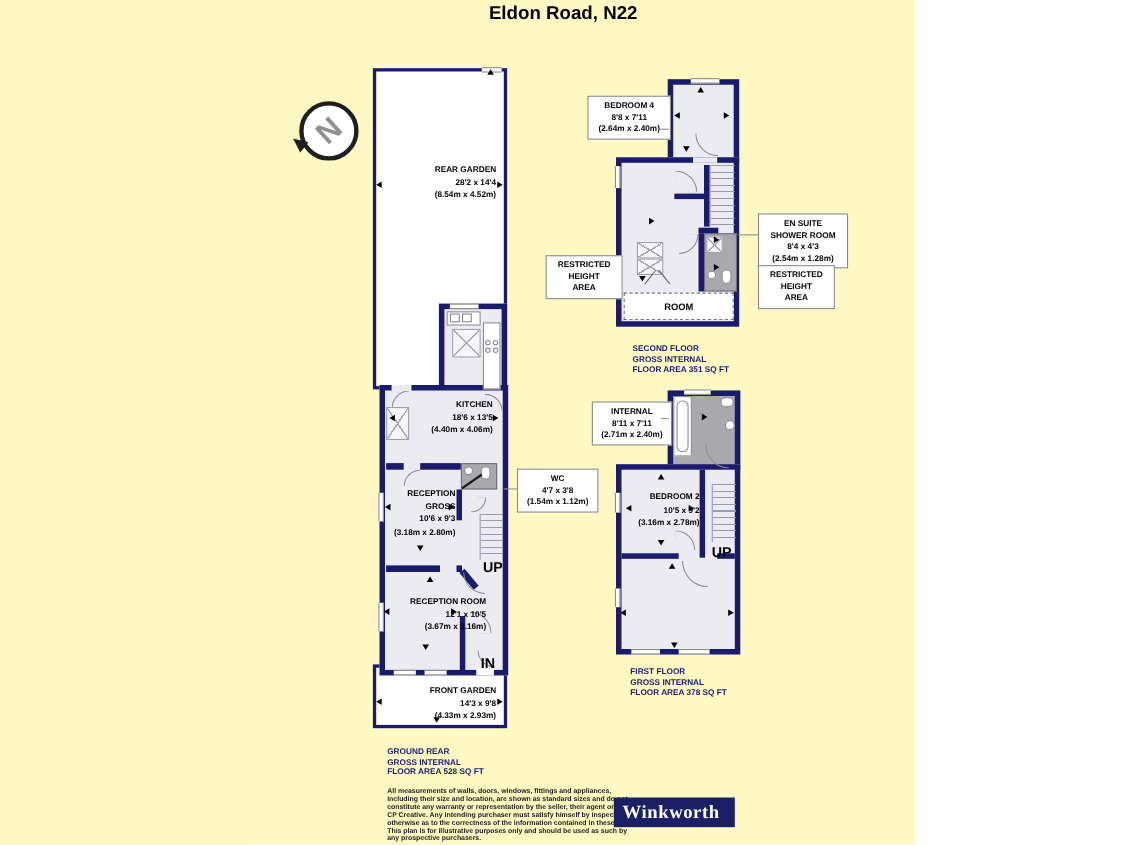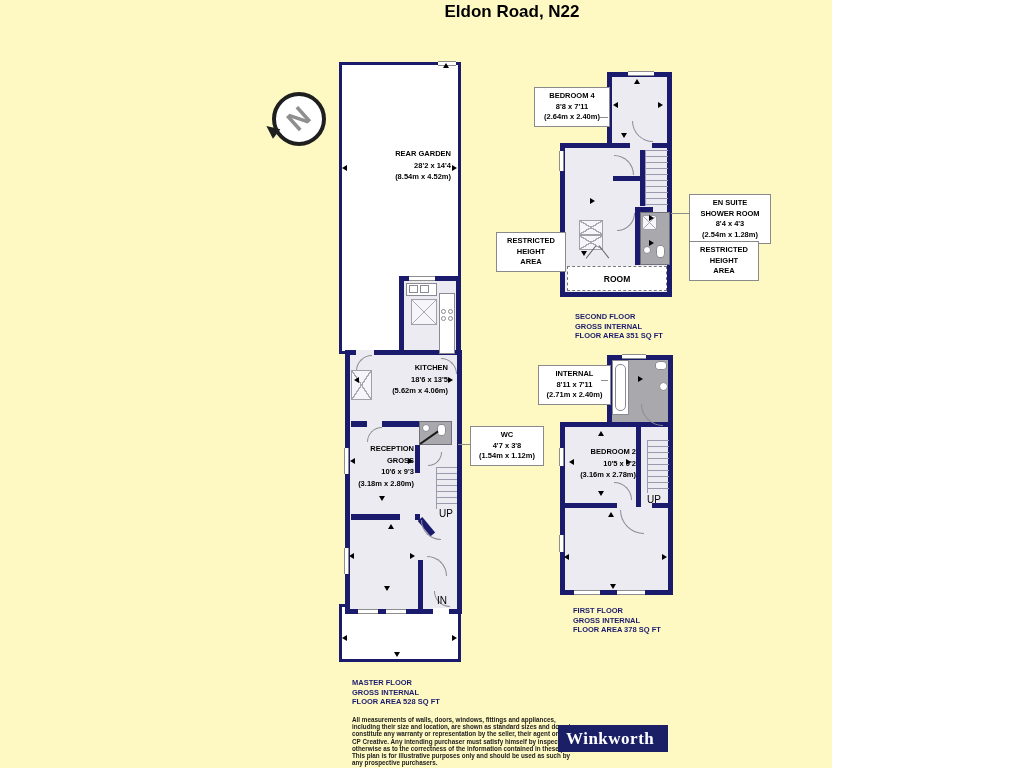--- a/index.html
+++ b/index.html
@@ -26,21 +26,21 @@
   .arc-tr{border-top:1px solid #8d8d96;border-right:1px solid #8d8d96;border-top-right-radius:100%;}
   .arc-bl{border-bottom:1px solid #8d8d96;border-left:1px solid #8d8d96;border-bottom-left-radius:100%;}
   .arc-br{border-bottom:1px solid #8d8d96;border-right:1px solid #8d8d96;border-bottom-right-radius:100%;}
   .xbox{position:absolute;box-sizing:border-box;border:1px solid #a0a0a8;background-color:#f6f6fa;z-index:4;
     background-image:
       linear-gradient(to top right,transparent calc(50% - .7px),#a8a8b4 calc(50% - .7px) calc(50% + .7px),transparent calc(50% + .7px)),
       linear-gradient(to bottom right,transparent calc(50% - .7px),#a8a8b4 calc(50% - .7px) calc(50% + .7px),transparent calc(50% + .7px));}
   .rlabel{position:absolute;font-size:7.5px;font-weight:bold;line-height:11.5px;text-align:right;z-index:5;}
   .lbox{position:absolute;background:#fff;border:1px solid #8a8a8a;font-size:7.5px;font-weight:bold;line-height:10.5px;text-align:center;padding:3px 4px;z-index:6;}
   .caption{position:absolute;font-size:7.5px;font-weight:bold;line-height:9.5px;color:var(--cap);z-index:5;}
-  .small-tag{position:absolute;font-size:10px;font-weight:normal;z-index:5;}
+  .small-tag{position:absolute;font-size:13px;font-weight:bold;z-index:5;}
   .lead{position:absolute;background:#8d8d8d;z-index:6;}
   .dline{position:absolute;background:#1a1a1a;transform-origin:left center;z-index:5;}
   .dashline{position:absolute;background:#666;transform-origin:left center;z-index:5;}
   .eaves{position:absolute;box-sizing:border-box;background:#fff;border:1px dashed #777;z-index:4;
          display:flex;align-items:center;justify-content:center;font-size:8.5px;font-weight:bold;}
   
   .tu,.td,.tl,.tr{position:absolute;width:0;height:0;z-index:5;}
   .tu{border-left:3px solid transparent;border-right:3px solid transparent;border-bottom:5px solid #000;}
   .td{border-left:3px solid transparent;border-right:3px solid transparent;border-top:5px solid #000;}
   .tl{border-top:3px solid transparent;border-bottom:3px solid transparent;border-right:5px solid #000;}
@@ -91,21 +91,21 @@
   <div class="fixture circle" style="left:448px;top:316px;width:5px;height:5px"></div>
 
   <div class="block" style="left:345px;top:350px;width:117px;height:264px"></div>
   <div class="gap" style="left:356px;top:350px;width:18px;height:6px"></div>
   <div class="arc arc-tl" style="left:356px;top:355px;width:16px;height:16px"></div>
   <div class="arc arc-tr" style="left:441px;top:358px;width:16px;height:16px"></div>
   <div class="xbox" style="left:351px;top:370px;width:21px;height:30px"></div>
   <div class="rlabel" style="left:358px;top:362px;width:90px">
     <div>KITCHEN</div>
     <div>18'6 x 13'5</div>
-    <div>(5.62m x 4.06m)</div>
+    <div>(4.40m x 4.06m)</div>
   </div>
 
   <div class="iwall" style="left:351px;top:421px;width:16px;height:6px"></div>
   <div class="iwall" style="left:382px;top:421px;width:37px;height:6px"></div>
   <div class="arc arc-tl" style="left:367px;top:427px;width:15px;height:15px"></div>
 
   <div class="grayroom" style="left:419px;top:421px;width:33px;height:24px;border:1px solid #70707a;box-sizing:border-box"></div>
   <div class="fixture circle" style="left:422px;top:424px;width:8px;height:8px"></div>
   <div class="fixture" style="left:437px;top:424px;width:9px;height:12px;border-radius:40%"></div>
   <div class="dline" style="left:420px;top:443px;width:22px;height:2px;transform:rotate(-35deg)"></div>
@@ -128,32 +128,42 @@
     <div>10'6 x 9'3</div>
     <div>(3.18m x 2.80m)</div>
   </div>
 
   <div class="iwall" style="left:351px;top:514px;width:49px;height:6px"></div>
   <div class="iwall" style="left:415px;top:514px;width:5px;height:6px"></div>
   <div class="iwall" style="left:420px;top:516px;width:20px;height:6px;transform:rotate(50deg);transform-origin:left center"></div>
   <div class="arc arc-bl" style="left:421px;top:520px;width:20px;height:20px"></div>
 
   <div class="winv" style="left:344px;top:548px;height:26px"></div>
+  <div class="rlabel" style="left:350px;top:541px;width:92px">
+    <div>RECEPTION ROOM</div>
+    <div>12'1 x 10'5</div>
+    <div>(3.67m x 3.16m)</div>
+  </div>
   <div class="iwall" style="left:418px;top:560px;width:5px;height:50px"></div>
   <div class="arc arc-tr" style="left:427px;top:556px;width:20px;height:20px"></div>
   <div class="winh" style="left:358px;top:609px;width:20px"></div>
   <div class="winh" style="left:386px;top:609px;width:20px"></div>
   <div class="gap" style="left:433px;top:608px;width:16px;height:6px;background:#fff"></div>
   <div class="arc arc-bl" style="left:434px;top:591px;width:16px;height:16px"></div>
   <div class="small-tag" style="left:437px;top:595px">IN</div>
 
   <div class="garden" style="left:339px;top:604px;width:122px;height:58px;z-index:1"></div>
+  <div class="rlabel" style="left:349px;top:622px;width:102px;z-index:5">
+    <div>FRONT GARDEN</div>
+    <div>14'3 x 9'8</div>
+    <div>(4.33m x 2.93m)</div>
+  </div>
 
   <div class="caption" style="left:352px;top:678px">
-    <div>MASTER FLOOR</div>
+    <div>GROUND REAR</div>
     <div>GROSS INTERNAL</div>
     <div>FLOOR AREA 528 SQ FT</div>
   </div>
 
   <div class="block" style="left:607px;top:72px;width:65px;height:76px"></div>
   <div class="winh" style="left:628px;top:71px;width:26px"></div>
   <div class="block" style="left:560px;top:143px;width:112px;height:154px"></div>
   <div class="gap" style="left:630px;top:143px;width:22px;height:5px"></div>
   <div class="arc arc-bl" style="left:632px;top:121px;width:21px;height:21px"></div>
   <div class="winv" style="left:559px;top:151px;height:20px"></div>

